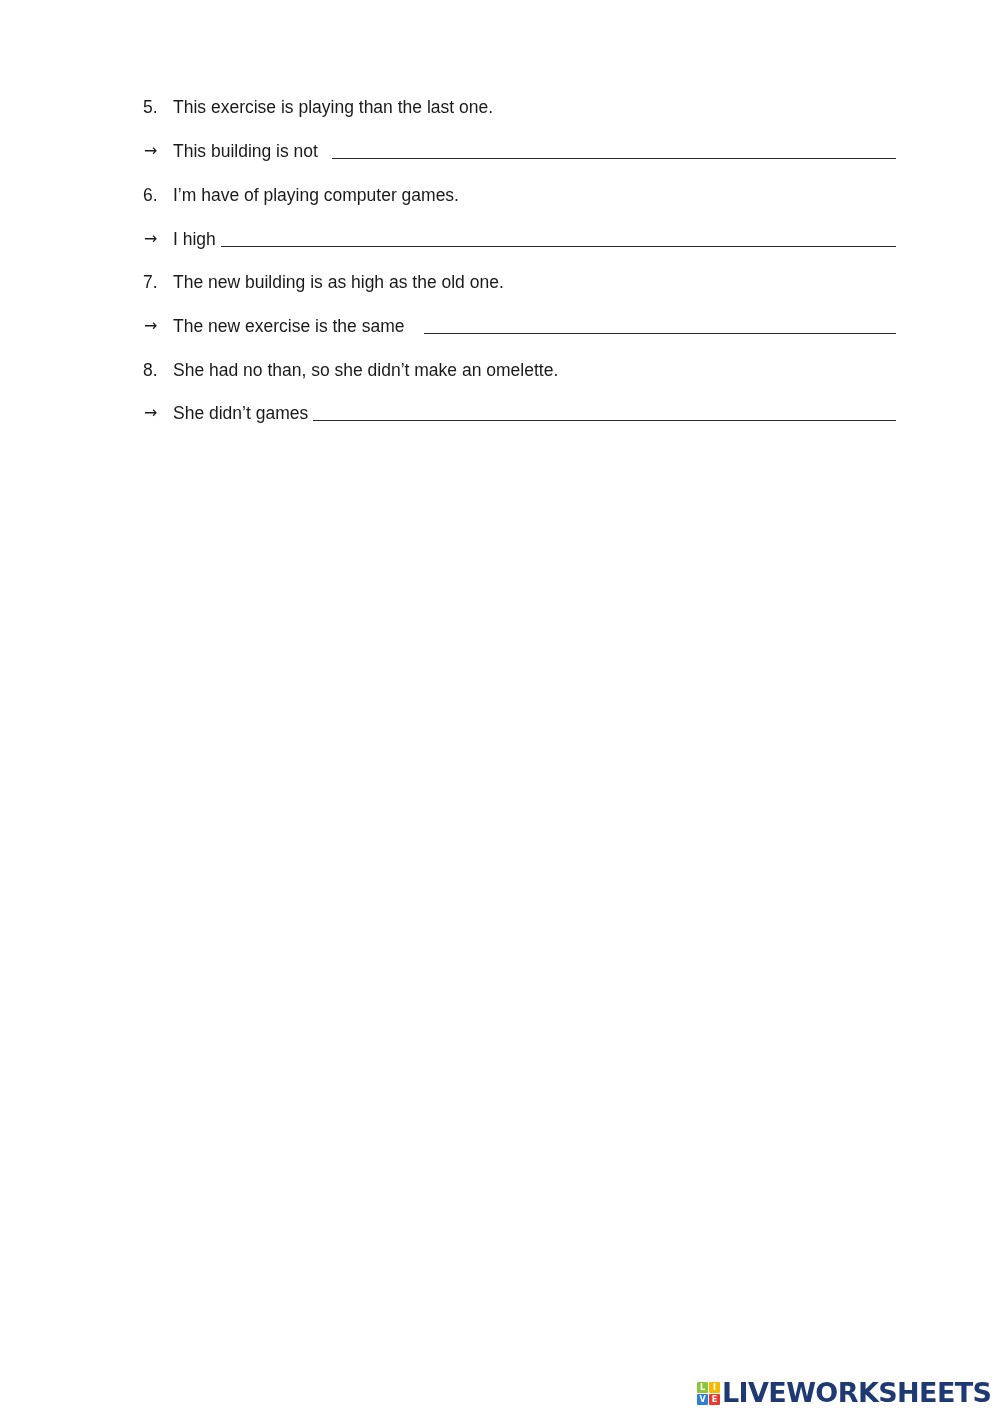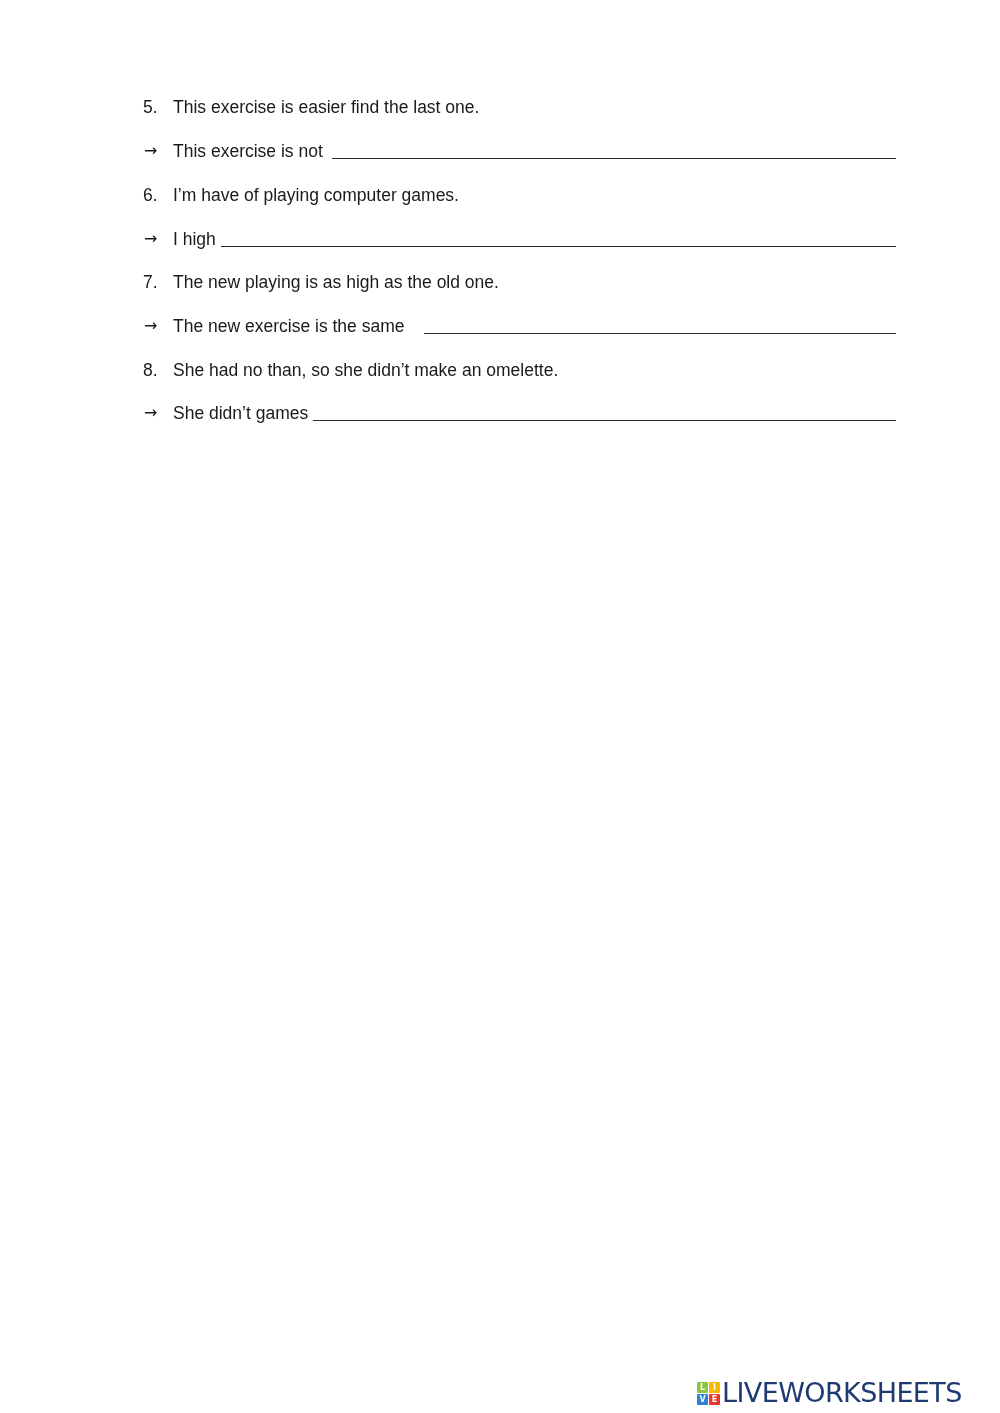--- a/index.html
+++ b/index.html
@@ -71,55 +71,55 @@
       font-size: 8px;
       font-weight: bold;
       color: #ffffff;
       display: flex;
       align-items: center;
       justify-content: center;
       border-radius: 1px;
     }
     .logo-text {
       font-family: "DejaVu Sans", sans-serif;
-      font-weight: normal;
+      font-weight: bold;
       font-size: 27px;
       letter-spacing: -0.6px;
       color: #1f3a73;
       line-height: 30px;
     }
   </style>
 </head>
 <body>
 
 <div class="page">
 
   <div class="row" style="top:95px;">
     <span class="marker">5.</span>
-    <span class="text">This exercise is easier find the last one.</span>
+    <span class="text">This exercise is playing than the last one.</span>
   </div>
   <div class="row" style="top:139px;">
     <span class="marker arrow">→</span>
-    <span class="text">This exercise is not</span>
+    <span class="text">This building is not</span>
     <span class="blank" style="left:189px; width:564px;"></span>
   </div>
 
   <div class="row" style="top:183px;">
     <span class="marker">6.</span>
     <span class="text">I’m have of playing computer games.</span>
   </div>
   <div class="row" style="top:227px;">
     <span class="marker arrow">→</span>
     <span class="text">I high</span>
     <span class="blank" style="left:78px; width:675px;"></span>
   </div>
 
   <div class="row" style="top:270px;">
     <span class="marker">7.</span>
-    <span class="text">The new playing is as high as the old one.</span>
+    <span class="text">The new building is as high as the old one.</span>
   </div>
   <div class="row" style="top:314px;">
     <span class="marker arrow">→</span>
     <span class="text">The new exercise is the same</span>
     <span class="blank" style="left:281px; width:472px;"></span>
   </div>
 
   <div class="row" style="top:358px;">
     <span class="marker">8.</span>
     <span class="text">She had no than, so she didn’t make an omelette.</span>

